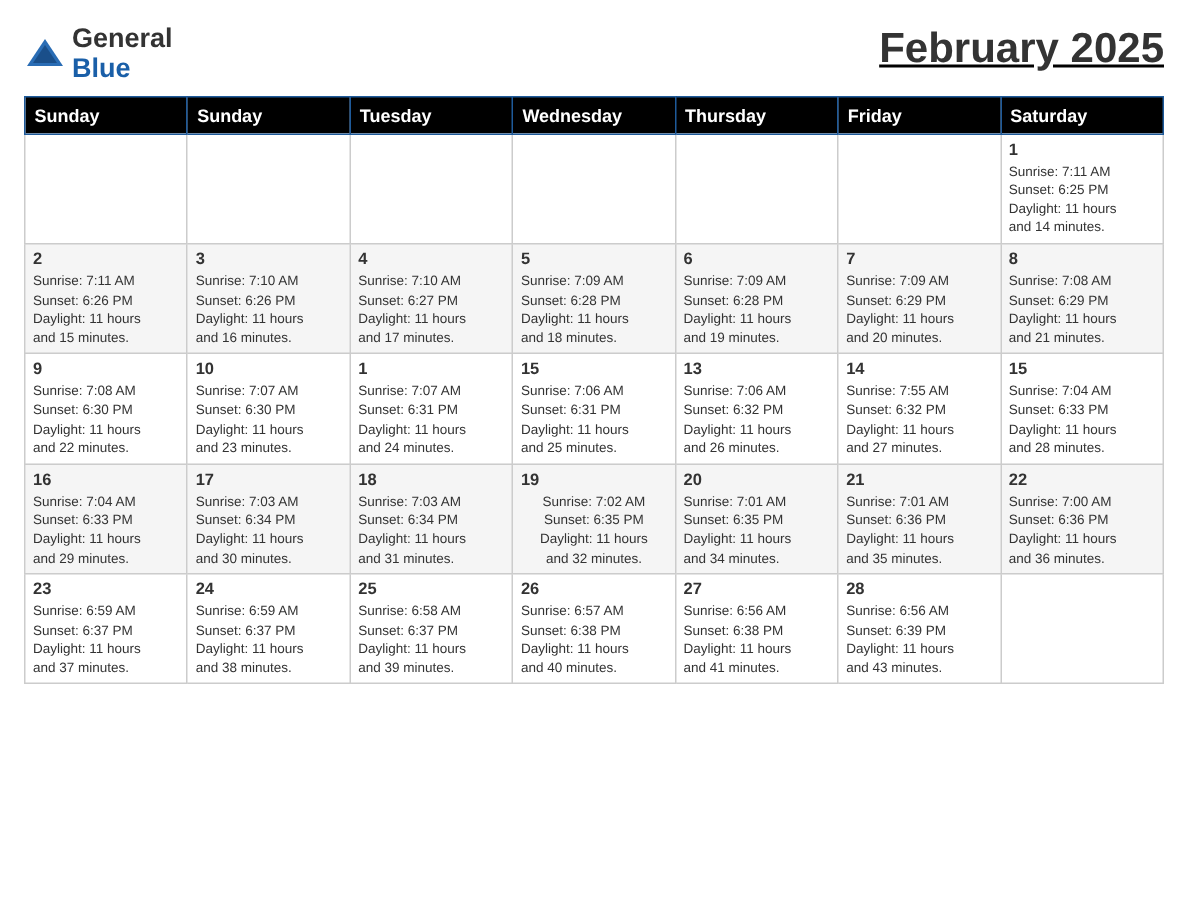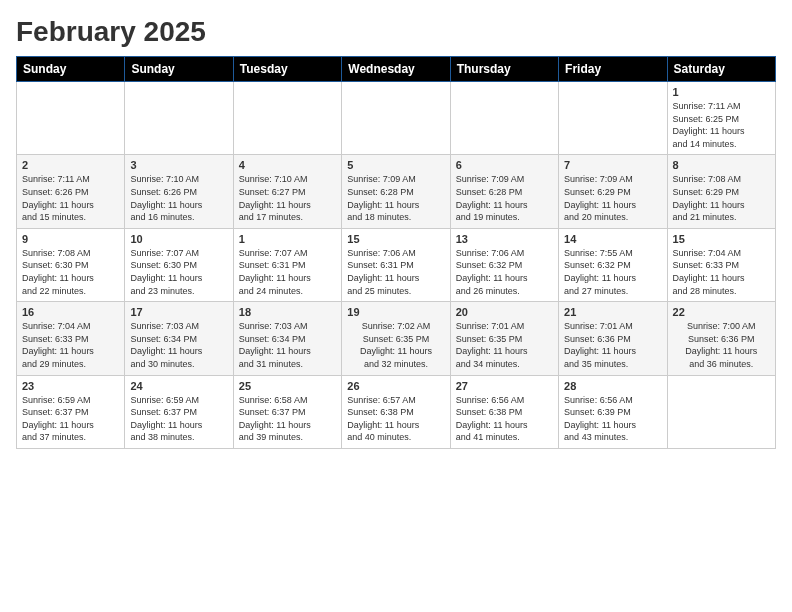--- a/index.html
+++ b/index.html
@@ -27,20 +27,21 @@
       line-height: 1.1;
     }
     .logo-general { color: #333; }
     .logo-blue { color: #1a5fa8; }
     .logo-icon {
       width: 28px;
       height: 28px;
     }
     .title-block {
       text-align: right;
+      text-decoration: underline;
     }
     .month-year {
       font-size: 28px;
       font-weight: bold;
       color: #333;
     }
     .location {
       font-size: 14px;
       color: #555;
     }
@@ -83,20 +84,30 @@
       color: #333;
     }
     .empty-cell {
       background: #fff !important;
     }
   </style>
 </head>
 <body>
 
 <div class="header">
+  <div class="logo">
+    <svg class="logo-icon" viewBox="0 0 28 28">
+      <polygon points="14,4 26,22 2,22" fill="#2a6db5"></polygon>
+      <polygon points="14,8 22,20 6,20" fill="#1a4f8a"></polygon>
+    </svg>
+    <div class="logo-text">
+      <div class="logo-general">General</div>
+      <div class="logo-blue">Blue</div>
+    </div>
+  </div>
   <div class="title-block">
     <div class="month-year">February 2025</div>
   </div>
 </div>
 
 <table class="calendar">
   <thead>
     <tr>
     <th>Sunday</th>
         <th>Sunday</th>
@@ -263,21 +274,21 @@
         </td>
         <td>
           <span class="day-num">21</span>
           <div class="day-info" style="white-space: pre-line;">Sunrise: 7:01 AM
 Sunset: 6:36 PM
 Daylight: 11 hours
 and 35 minutes.</div>
         </td>
         <td>
           <span class="day-num">22</span>
-          <div class="day-info" style="white-space: pre-line; text-align: center;">Sunrise: 7:00 AM
+          <div class="day-info" style="white-space: pre-line;">Sunrise: 7:00 AM
 Sunset: 6:36 PM
 Daylight: 11 hours
 and 36 minutes.</div>
         </td>
       </tr>
       <tr>
         <td>
           <span class="day-num">23</span>
           <div class="day-info" style="white-space: pre-line;">Sunrise: 6:59 AM
 Sunset: 6:37 PM

